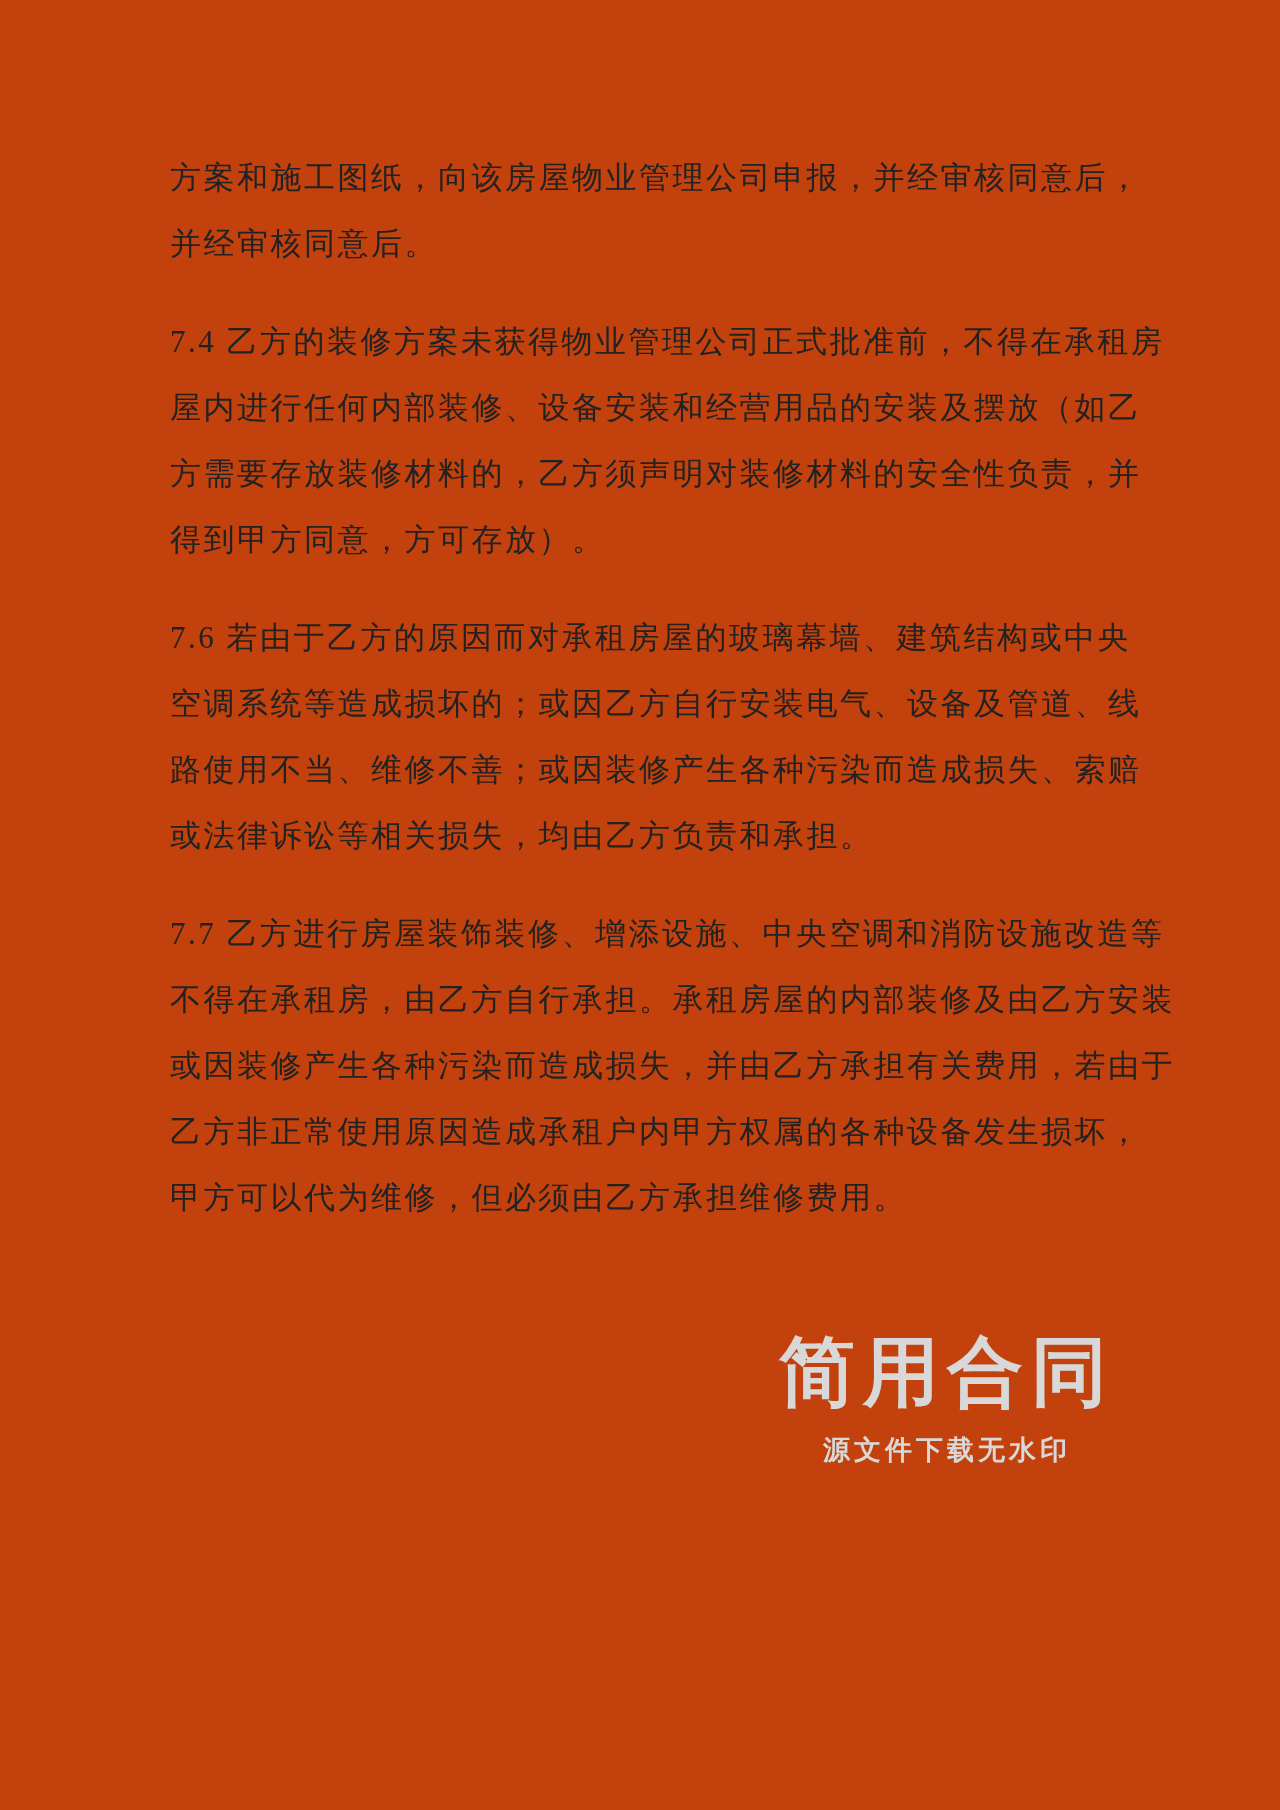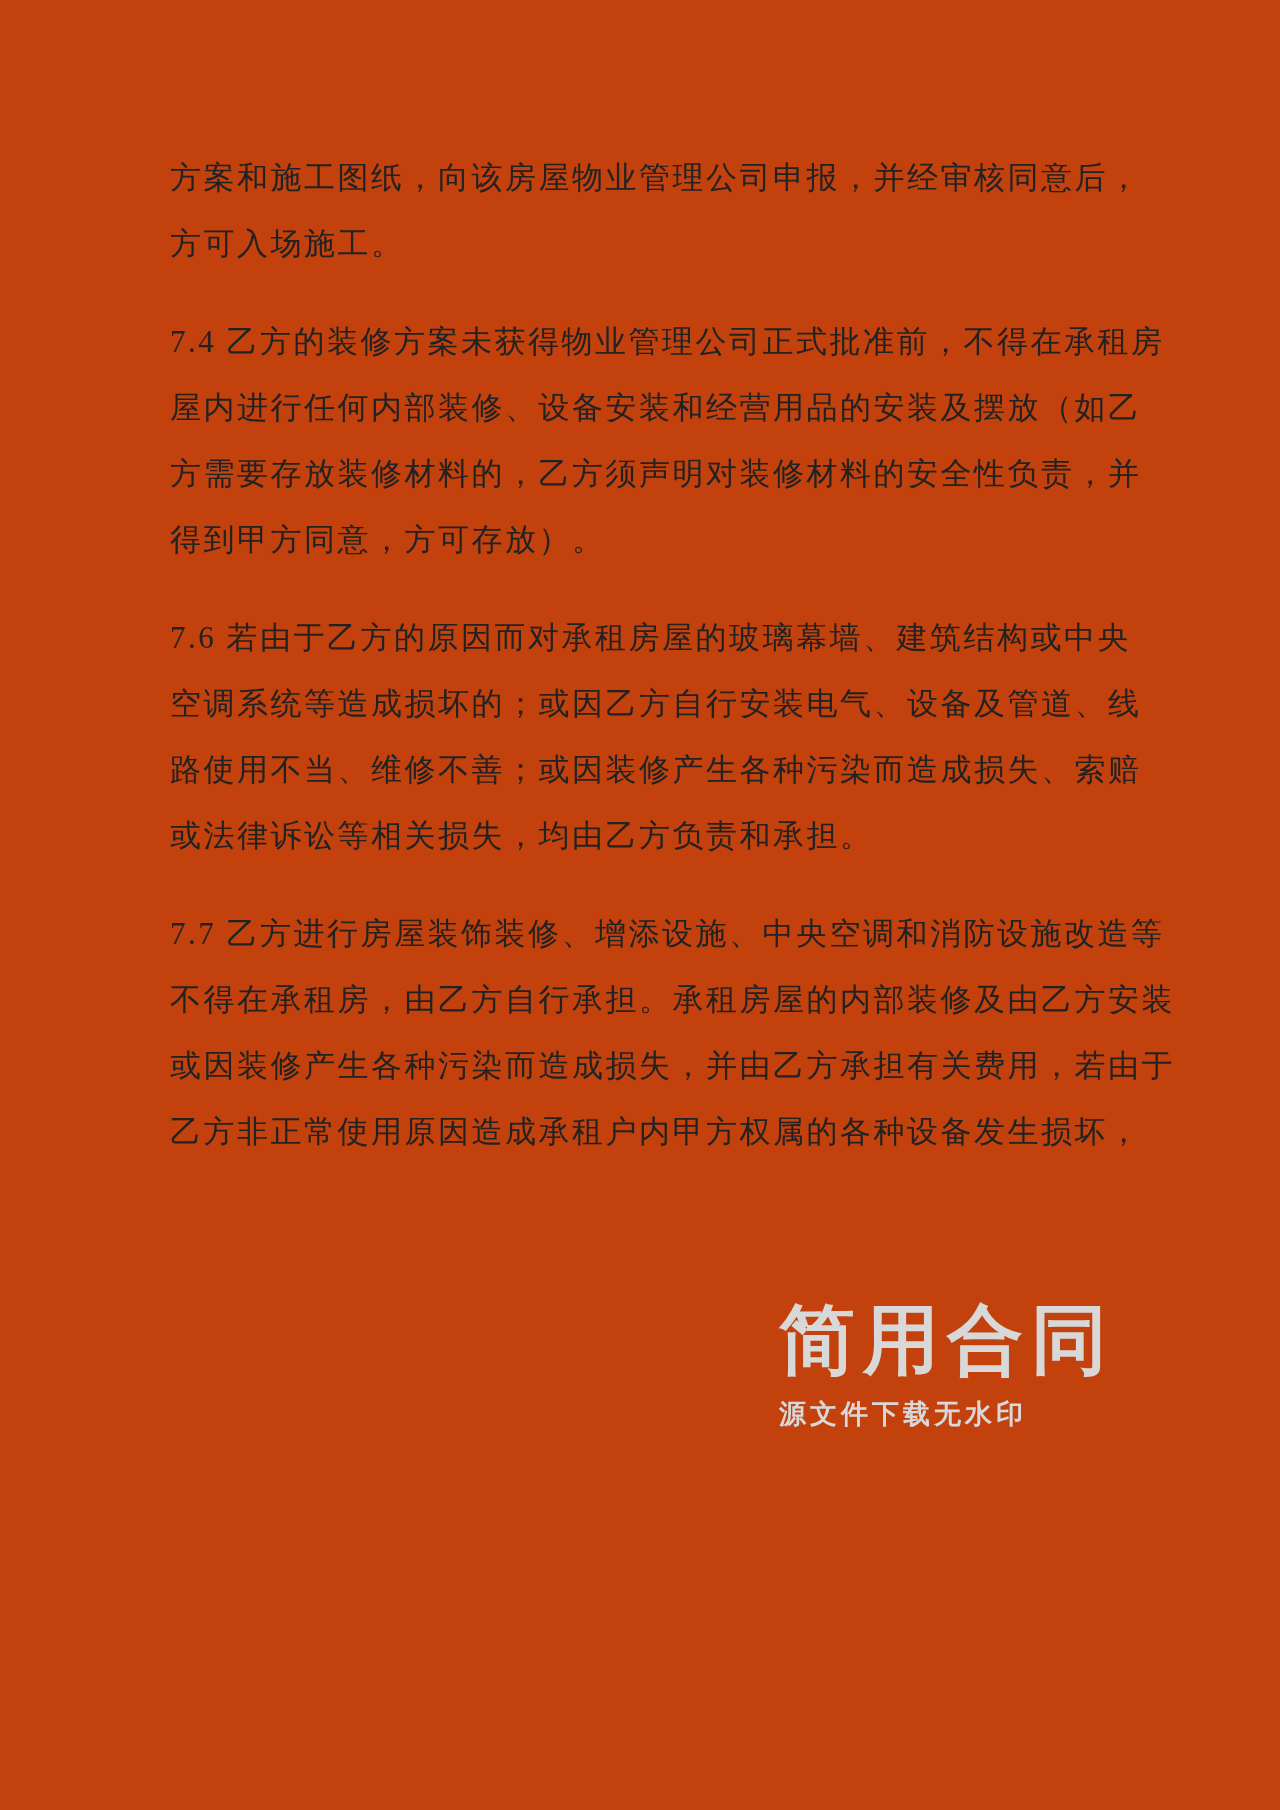--- a/index.html
+++ b/index.html
@@ -26,24 +26,24 @@
   }
   .line {
     font-size: 31px;
     line-height: 66px;
     letter-spacing: 2.5px;
     color: #222222;
     white-space: nowrap;
   }
   .watermark {
     position: absolute;
-    top: 1298px;
+    top: 1336px;
     right: 165px;
-    text-align: left;
-    font-family: Liberation Serif, serif;
+    text-align: center;
+    font-family: Liberation Mono, monospace;
     color: #d8d8d8;
     user-select: none;
   }
   .watermark-title {
     font-size: 76px;
     font-weight: 700;
     line-height: 84px;
     letter-spacing: 8px;
   }
   .watermark-subtitle {
@@ -55,21 +55,21 @@
   }
 </style>
 </head>
 <body>
 
 <div class="page">
   <div class="content">
 
     <div class="para">
       <div class="line">方案和施工图纸，向该房屋物业管理公司申报，并经审核同意后，</div>
-      <div class="line">方可入场施工。</div>
+      <div class="line">并经审核同意后。</div>
     </div>
 
     <div class="para">
       <div class="line">7.4 乙方的装修方案未获得物业管理公司正式批准前，不得在承租房</div>
       <div class="line">屋内进行任何内部装修、设备安装和经营用品的安装及摆放（如乙</div>
       <div class="line">方需要存放装修材料的，乙方须声明对装修材料的安全性负责，并</div>
       <div class="line">得到甲方同意，方可存放）。</div>
     </div>
 
 
@@ -78,20 +78,21 @@
       <div class="line">空调系统等造成损坏的；或因乙方自行安装电气、设备及管道、线</div>
       <div class="line">路使用不当、维修不善；或因装修产生各种污染而造成损失、索赔</div>
       <div class="line">或法律诉讼等相关损失，均由乙方负责和承担。</div>
     </div>
 
     <div class="para">
       <div class="line">7.7 乙方进行房屋装饰装修、增添设施、中央空调和消防设施改造等</div>
       <div class="line">不得在承租房，由乙方自行承担。承租房屋的内部装修及由乙方安装</div>
       <div class="line">或因装修产生各种污染而造成损失，并由乙方承担有关费用，若由于</div>
       <div class="line">乙方非正常使用原因造成承租户内甲方权属的各种设备发生损坏，</div>
+      <div class="line">甲方可以代为维修，但必须由乙方承担维修费用。</div>
     </div>
 
   </div>
 
   <div class="watermark">
     <div class="watermark-title">简用合同</div>
     <div class="watermark-subtitle">源文件下载无水印</div>
   </div>
 </div>
 

